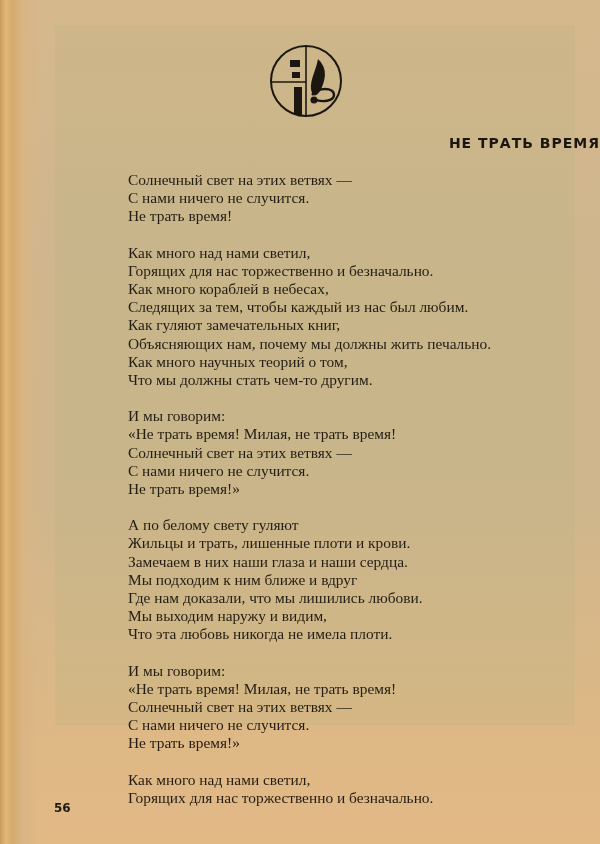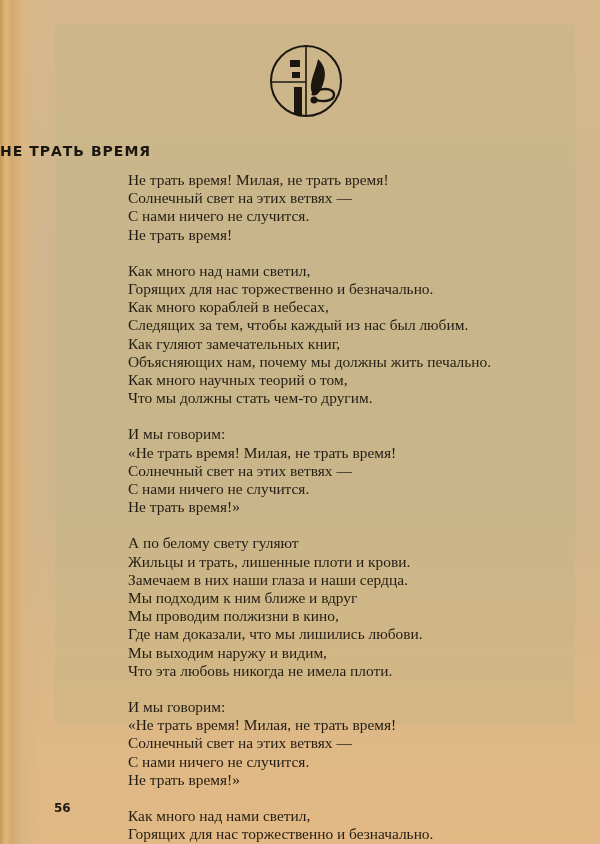--- a/index.html
+++ b/index.html
@@ -15,22 +15,22 @@
       linear-gradient(180deg, #d6b88c 0%, #cfb68e 30%, #d0b68c 60%, #ddb886 85%, #e2b985 100%);
   }
   .tint {
     position: absolute; left: 55px; top: 25px; width: 520px; height: 700px;
     background: rgba(170, 175, 130, 0.18);
   }
   .logo {
     position: absolute; left: 268px; top: 43px; width: 76px; height: 76px;
   }
   .title {
-    position: absolute; left: 0; width: 600px; top: 143px;
-    text-align: left; font-family: "DejaVu Sans", sans-serif;
+    position: absolute; left: 0; width: 600px; top: 135px;
+    text-align: right; font-family: "DejaVu Sans", sans-serif;
     font-weight: bold; font-size: 14px; letter-spacing: 1px; color: #1b1710;
   }
   .poem {
     position: absolute; left: 128px; top: 171px;
     font-size: 15.4px; line-height: 18.2px; color: #231d14;
   }
   .stanza { margin-bottom: 18px; }
   .line { white-space: nowrap; }
   .page-number {
     position: absolute; left: 54px; top: 801px;
@@ -52,21 +52,20 @@
     <rect x="26" y="44" width="8" height="28" fill="#1b1710"></rect>
     <path d="M44 50 C40 40 48 28 50 16 C56 22 60 30 54 44 C52 50 46 56 44 50 Z" fill="#1b1710"></path>
     <path d="M44 52 C50 44 66 44 66 52 C66 58 54 60 46 56" fill="none" stroke="#1b1710" stroke-width="2.4"></path>
     <circle cx="46" cy="57" r="3.5" fill="#1b1710"></circle>
   </svg>
 
   <div class="title">НЕ ТРАТЬ ВРЕМЯ</div>
 
   <div class="poem">
     <div class="stanza">
-      <div class="line">Не трать время! Милая, не трать время!</div>
       <div class="line">Солнечный свет на этих ветвях —</div>
       <div class="line">С нами ничего не случится.</div>
       <div class="line">Не трать время!</div>
     </div>
     <div class="stanza">
       <div class="line">Как много над нами светил,</div>
       <div class="line">Горящих для нас торжественно и безначально.</div>
       <div class="line">Как много кораблей в небесах,</div>
       <div class="line">Следящих за тем, чтобы каждый из нас был любим.</div>
       <div class="line">Как гуляют замечательных книг,</div>
@@ -79,21 +78,20 @@
       <div class="line">«Не трать время! Милая, не трать время!</div>
       <div class="line">Солнечный свет на этих ветвях —</div>
       <div class="line">С нами ничего не случится.</div>
       <div class="line">Не трать время!»</div>
     </div>
     <div class="stanza">
       <div class="line">А по белому свету гуляют</div>
       <div class="line">Жильцы и трать, лишенные плоти и крови.</div>
       <div class="line">Замечаем в них наши глаза и наши сердца.</div>
       <div class="line">Мы подходим к ним ближе и вдруг</div>
-      <div class="line">Мы проводим полжизни в кино,</div>
       <div class="line">Где нам доказали, что мы лишились любови.</div>
       <div class="line">Мы выходим наружу и видим,</div>
       <div class="line">Что эта любовь никогда не имела плоти.</div>
     </div>
     <div class="stanza">
       <div class="line">И мы говорим:</div>
       <div class="line">«Не трать время! Милая, не трать время!</div>
       <div class="line">Солнечный свет на этих ветвях —</div>
       <div class="line">С нами ничего не случится.</div>
       <div class="line">Не трать время!»</div>

